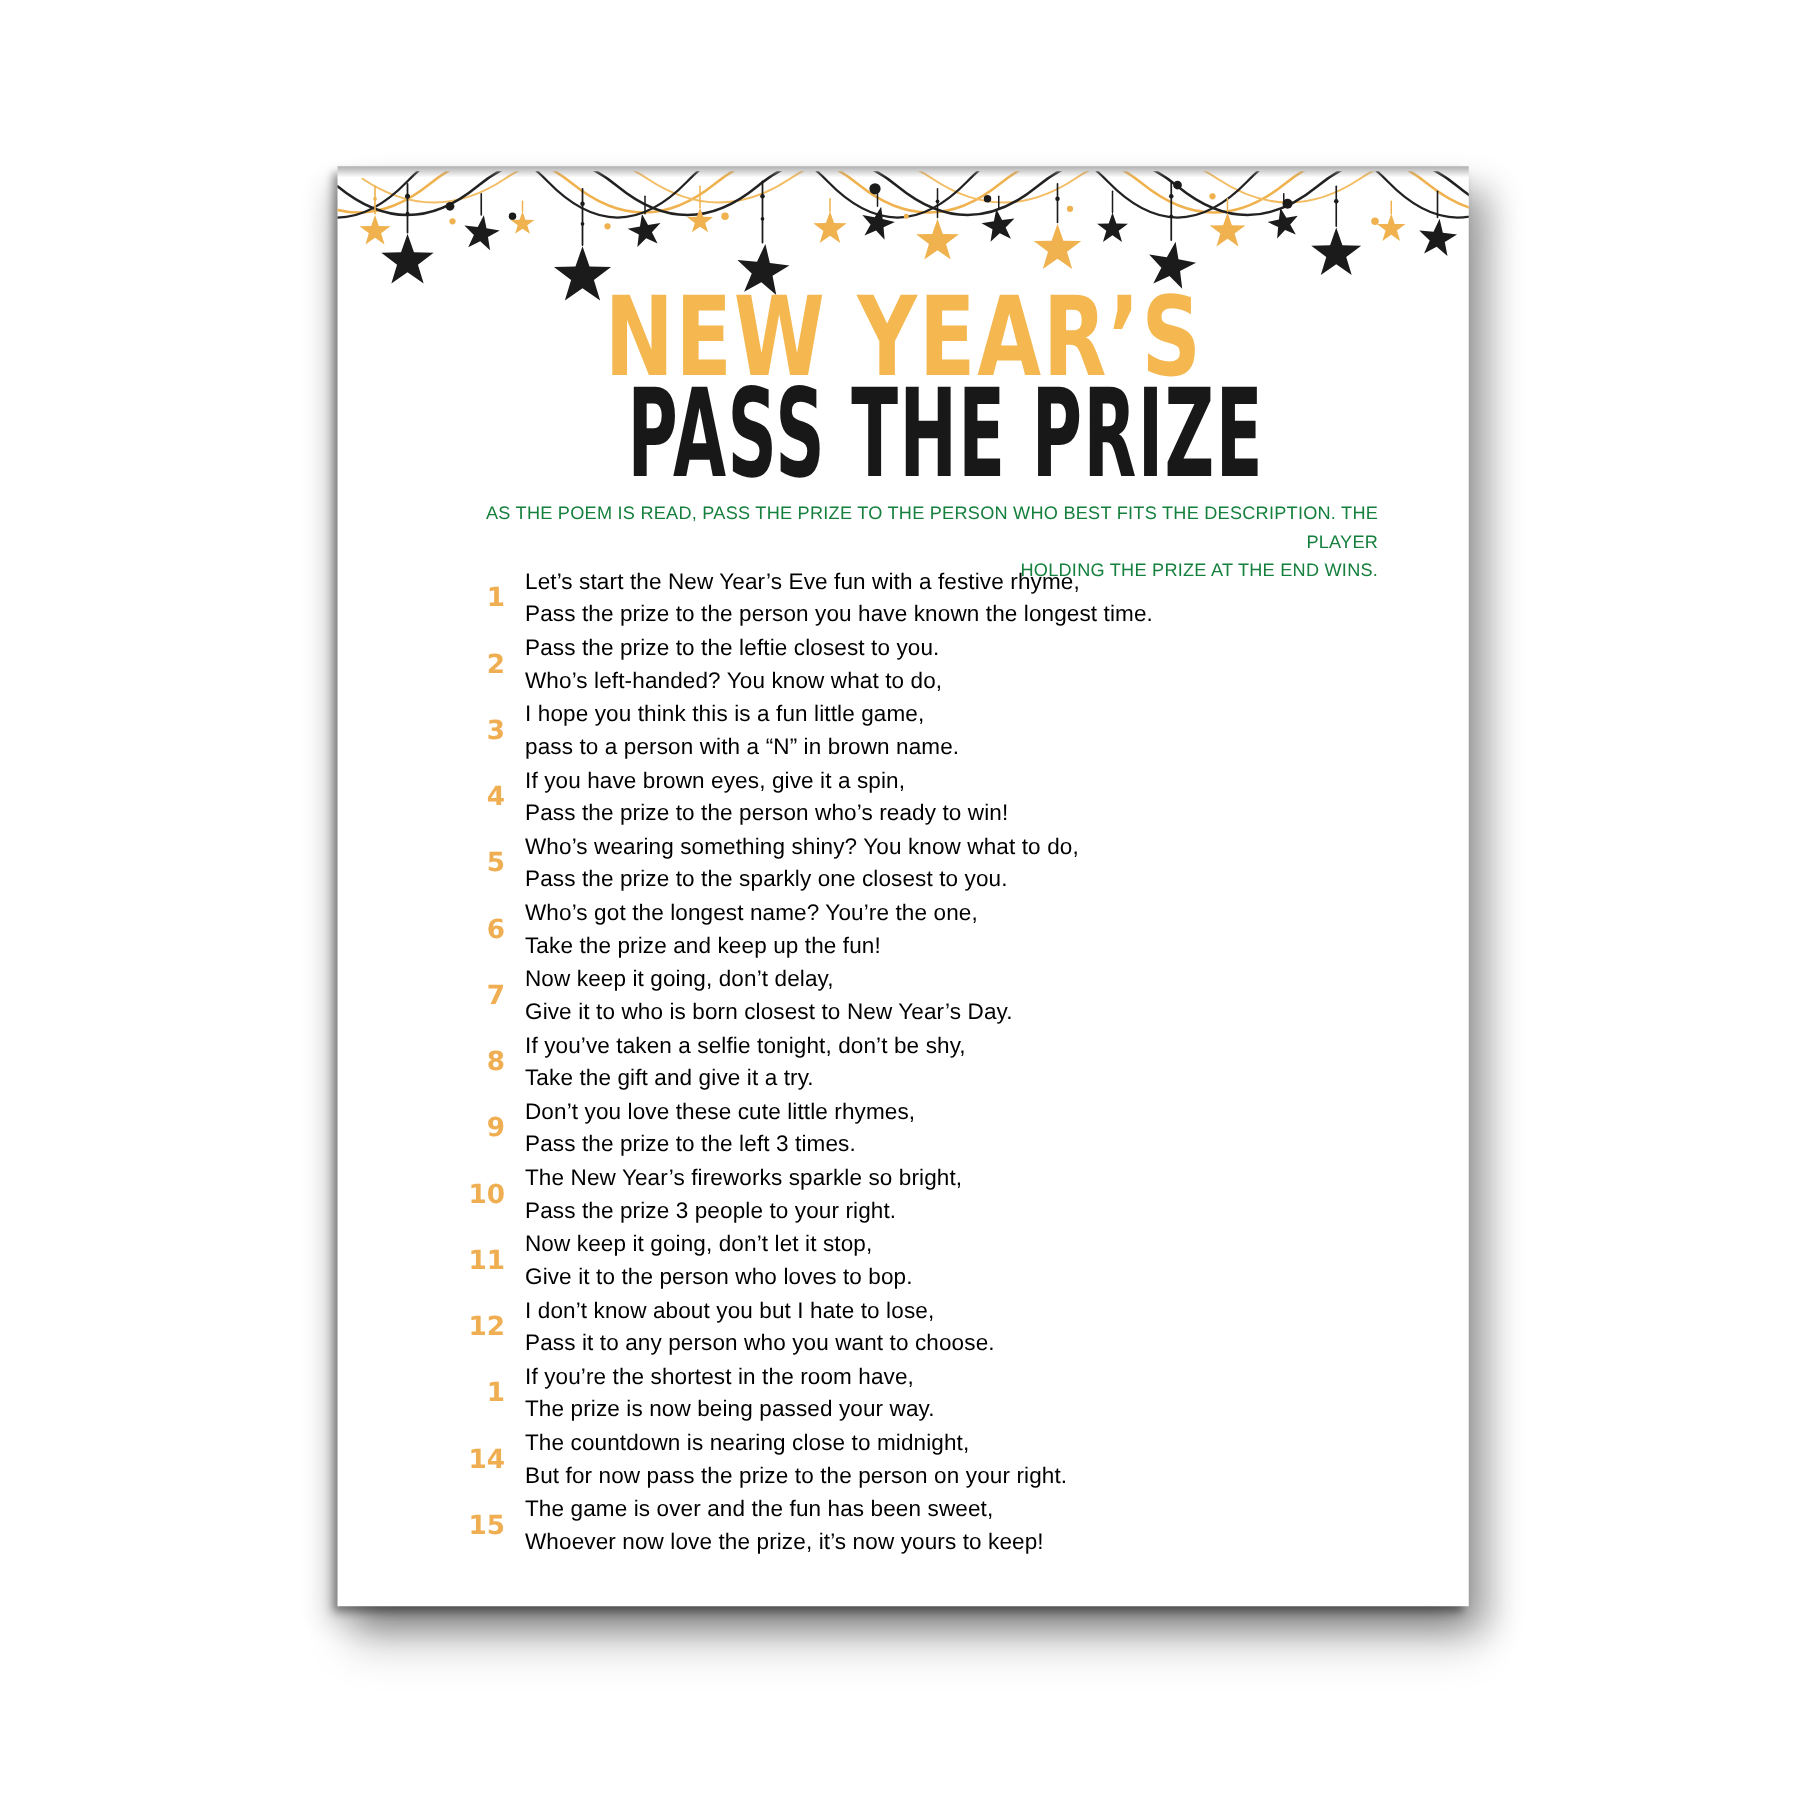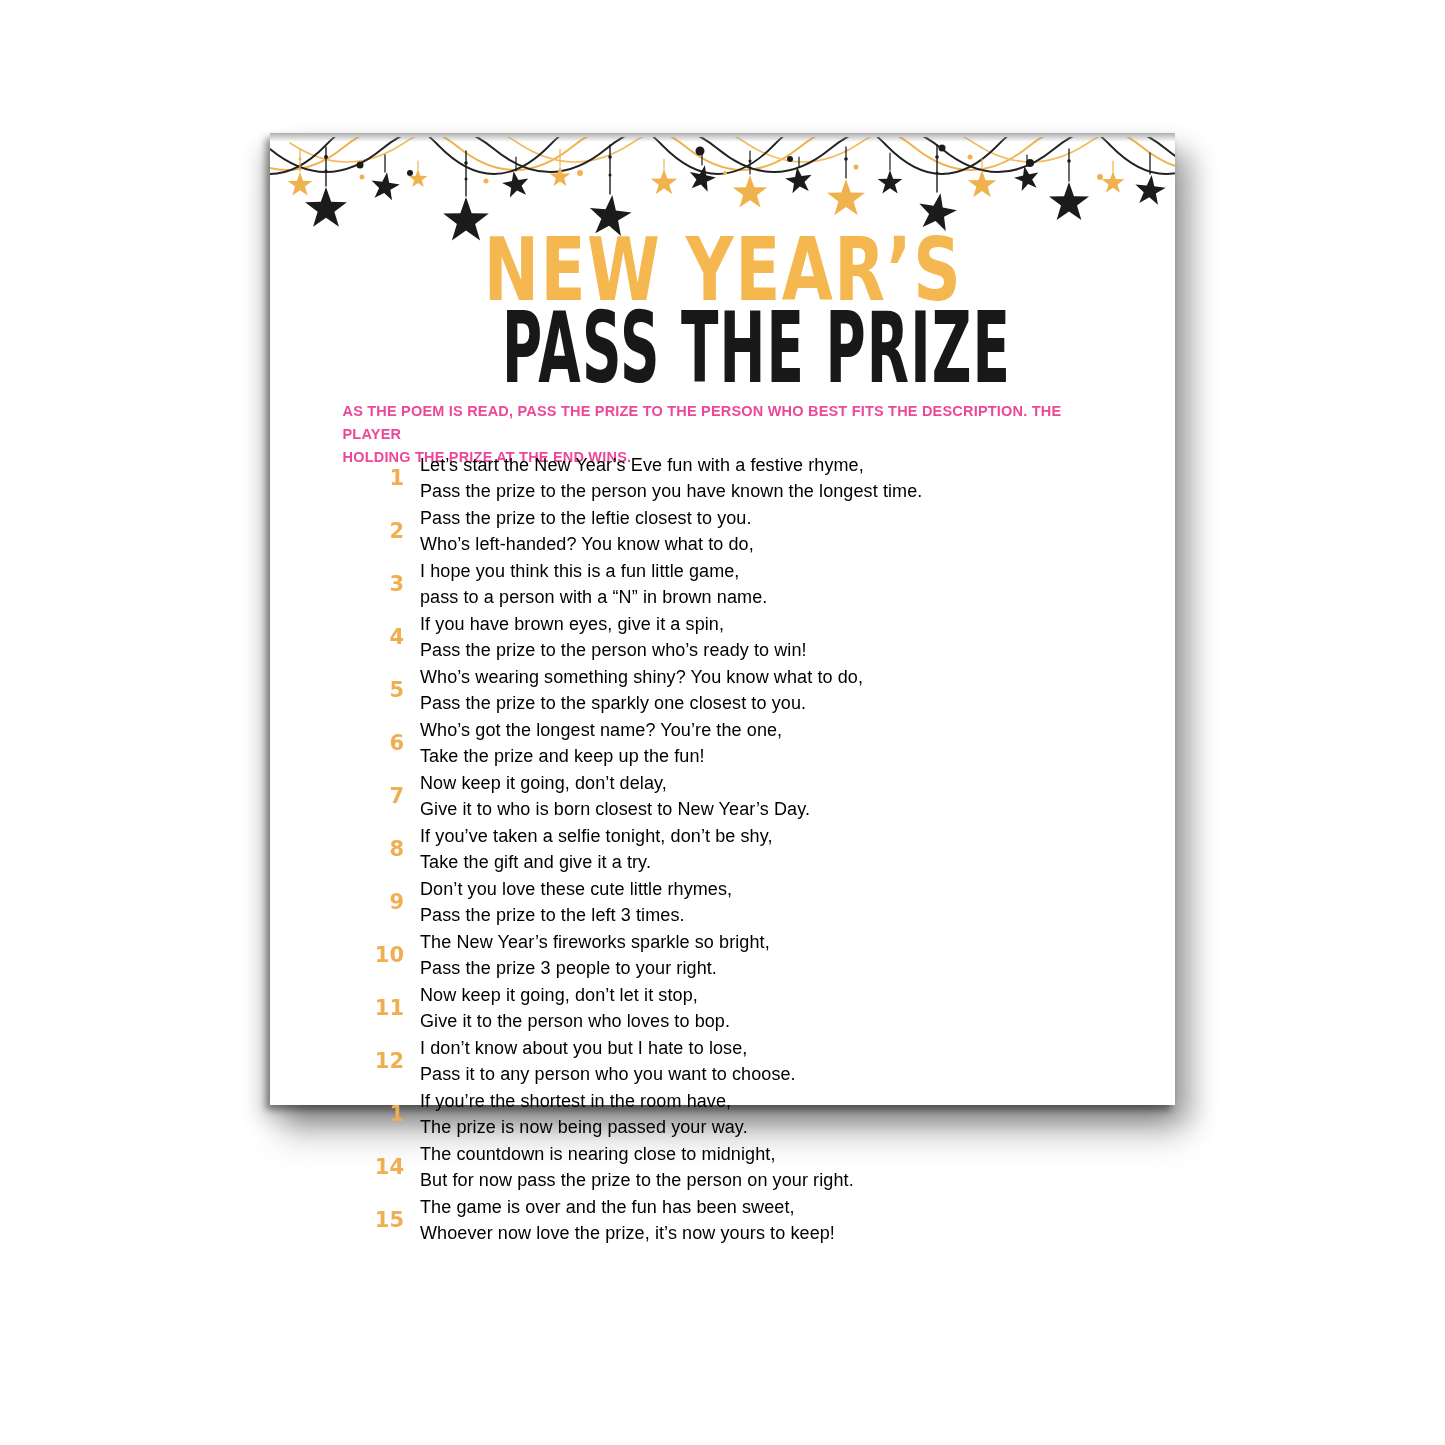--- a/index.html
+++ b/index.html
@@ -1,21 +1,21 @@
 <!DOCTYPE html>
 <html><head>
 <meta charset="utf-8">
 <style>
   html,body{margin:0;padding:0;}
   body{
     width:1445px;height:1445px;background:#ffffff;position:relative;
     font-family:"Liberation Sans",sans-serif;overflow:hidden;
   }
   .paper{
-    position:absolute;left:270px;top:133px;width:905px;height:972px;
+    position:absolute;left:270px;top:133px;width:905px;height:1152px;
     background:#ffffff;
     box-shadow:
       -4px 5px 7px rgba(0,0,0,0.42),
       -10px 14px 20px rgba(0,0,0,0.16),
       16px 18px 26px rgba(0,0,0,0.30),
       8px 34px 34px rgba(0,0,0,0.14);
   }
   .top-shade{
     position:absolute;top:0;left:0;right:0;height:9px;
     background:linear-gradient(#9b9b9b,rgba(255,255,255,0));
@@ -30,22 +30,22 @@
     color:#F5B851;letter-spacing:2px;
   }
   .title2{top:166px;margin-left:32px;}
   .title2 > span{
     display:inline-block;transform:scaleX(0.56);transform-origin:50% 0;
     font-family:"DejaVu Sans",sans-serif;font-weight:bold;font-size:98px;line-height:1;
     color:#181818;letter-spacing:2px;
   }
   .subtitle{
     position:absolute;top:267px;left:50%;transform:translateX(-50%);
-    width:760px;text-align:left;color:#ec4899;
-    font-weight:bold;font-size:14.5px;line-height:23px;letter-spacing:0.2px;
+    width:760px;text-align:right;color:#15803d;
+    font-weight:normal;font-size:14.5px;line-height:23px;letter-spacing:0.2px;
   }
   .stanzas{
     position:absolute;top:319px;left:95px;right:55px;
     display:flex;flex-direction:column;gap:1px;
   }
   .stanza{display:flex;align-items:center;}
   .stanza-num{
     flex:0 0 39px;text-align:right;margin-right:16px;
     font-family:"DejaVu Sans",sans-serif;font-weight:bold;
     font-size:21px;color:#F0AE52;

